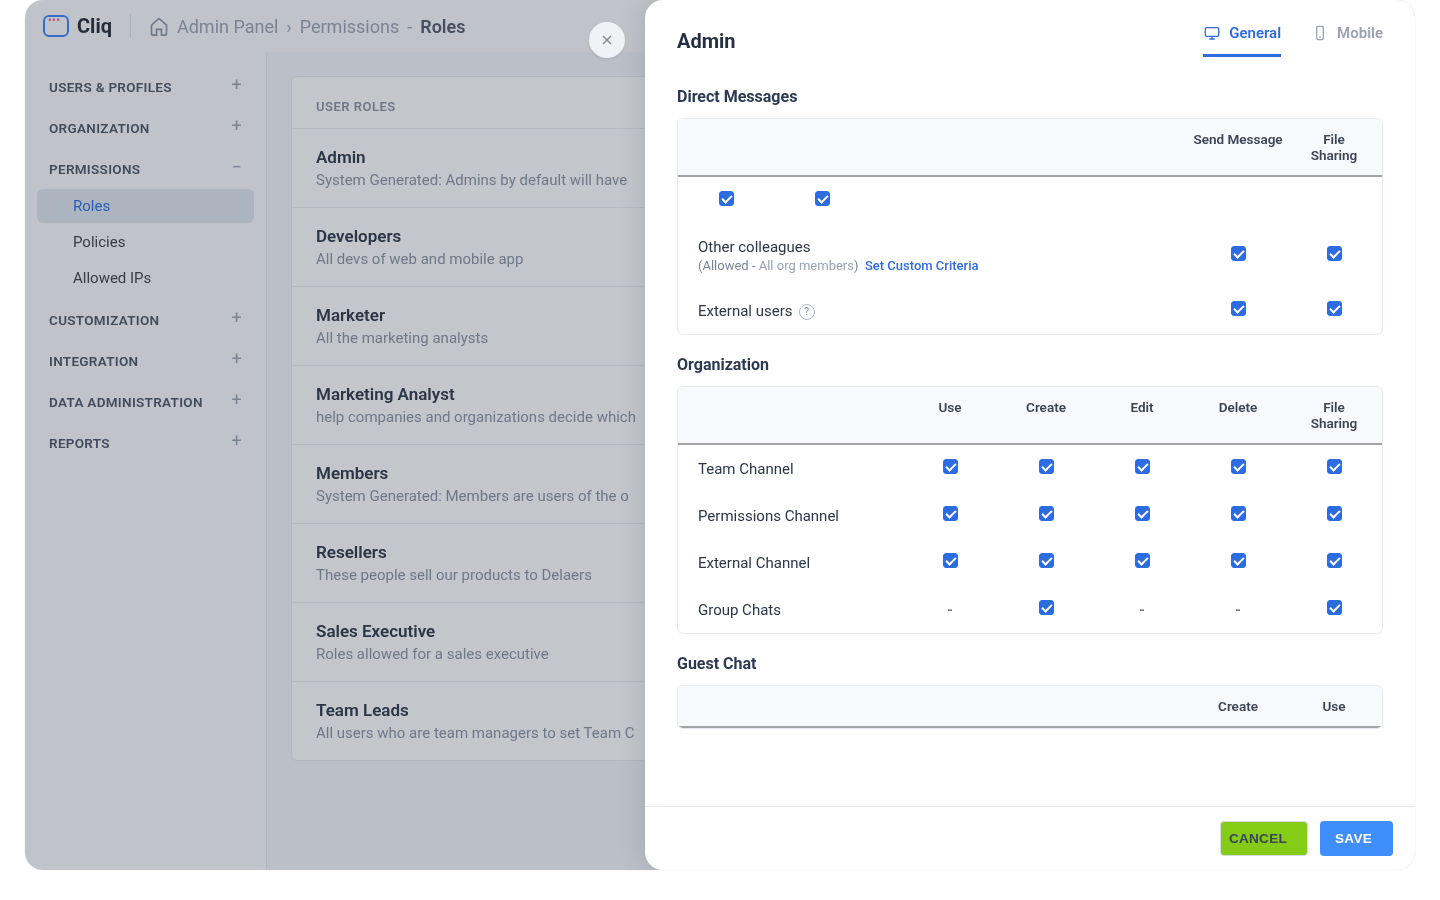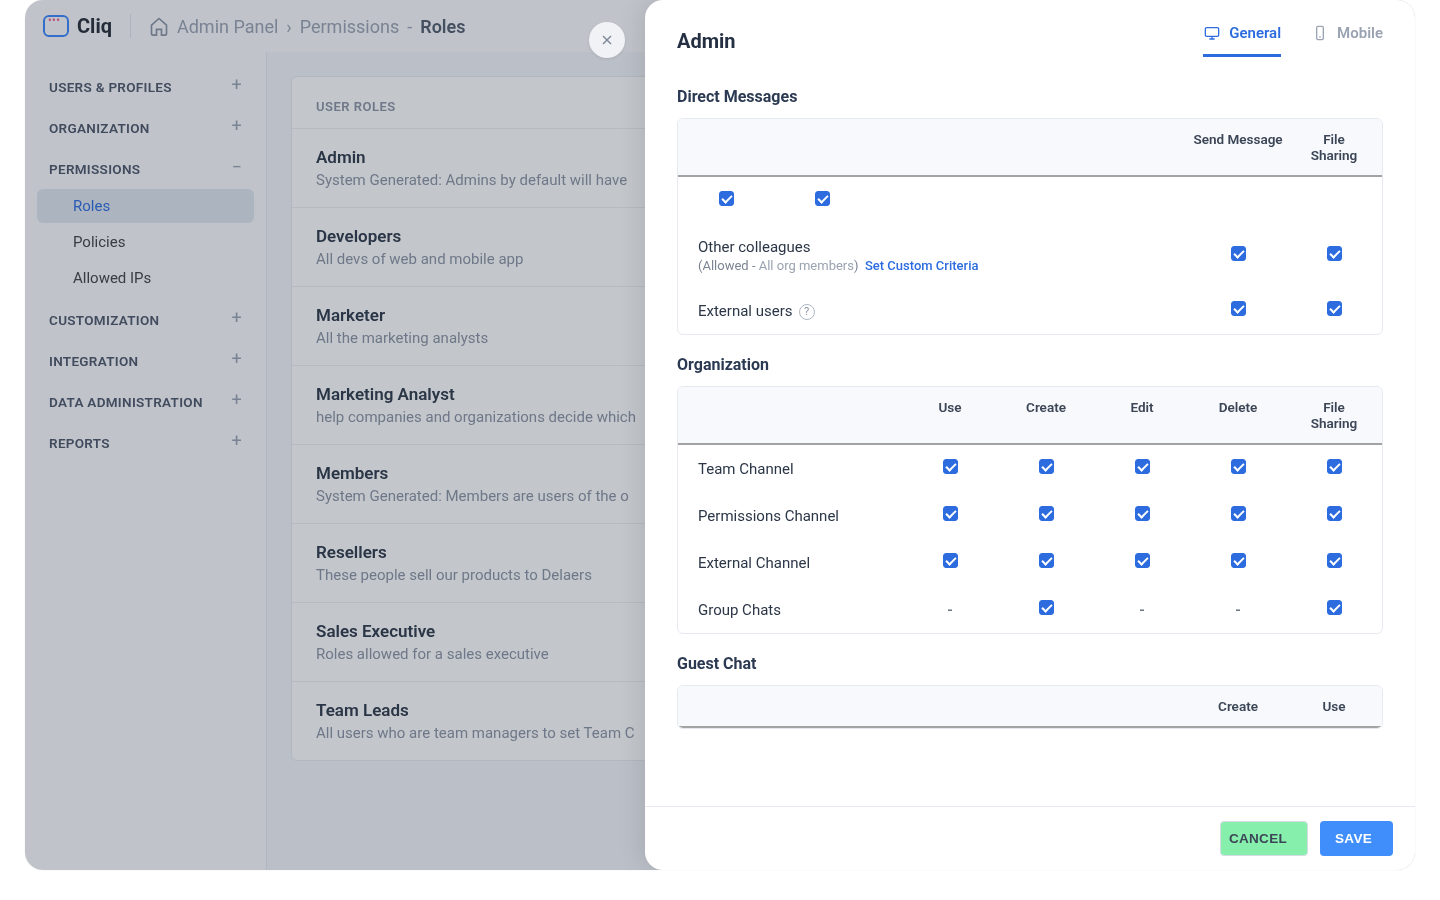--- a/index.html
+++ b/index.html
@@ -56,21 +56,21 @@
 .subnote .muted { color: #9aa3b2; }
 .subnote .linkish { color: #2d6cdf; font-weight: 500; cursor: pointer; }
 .help { display: inline-flex; width: 16px; height: 16px; border: 1px solid #b0b9c6; border-radius: 50%; color: #8b94a3; font-size: 11px; align-items: center; justify-content: center; margin-left: 6px; vertical-align: middle; }
 
 input[type=checkbox].cb { appearance: none; width: 15px; height: 15px; border: 1.5px solid #2d6cdf; border-radius: 3px; background: #2d6cdf; position: relative; cursor: pointer; }
 input[type=checkbox].cb::after { content: ""; position: absolute; left: 4px; top: 1px; width: 4px; height: 8px; border: solid #fff; border-width: 0 2px 2px 0; transform: rotate(45deg); }
 .dash { color: #6b7484; font-weight: 600; }
 
 .drawer-foot { border-top: 1px solid #e6e9ef; padding: 14px 22px; display: flex; justify-content: flex-end; gap: 12px; }
 .btn { padding: 9px 20px; border-radius: 4px; font-size: 13.5px; font-weight: 600; cursor: pointer; border: 1px solid transparent; letter-spacing: 0.3px; }
-.btn-secondary { background: #86efac; border-color: #d7dce4; color: #3b4556; padding-left: 8px; }
+.btn-secondary { background: #84cc16; border-color: #d7dce4; color: #3b4556; padding-left: 8px; }
 .btn-primary { background: #3f8efc; color: #fff; padding-left: 14px; }
 .guest-head .cell-col { font-size: 13.5px; }
 
 .conv-table .cell-col { width: 96px; }
 </style>
 </head>
 <body>
 
 <div class="app-wrap">
   <div class="topbar">

